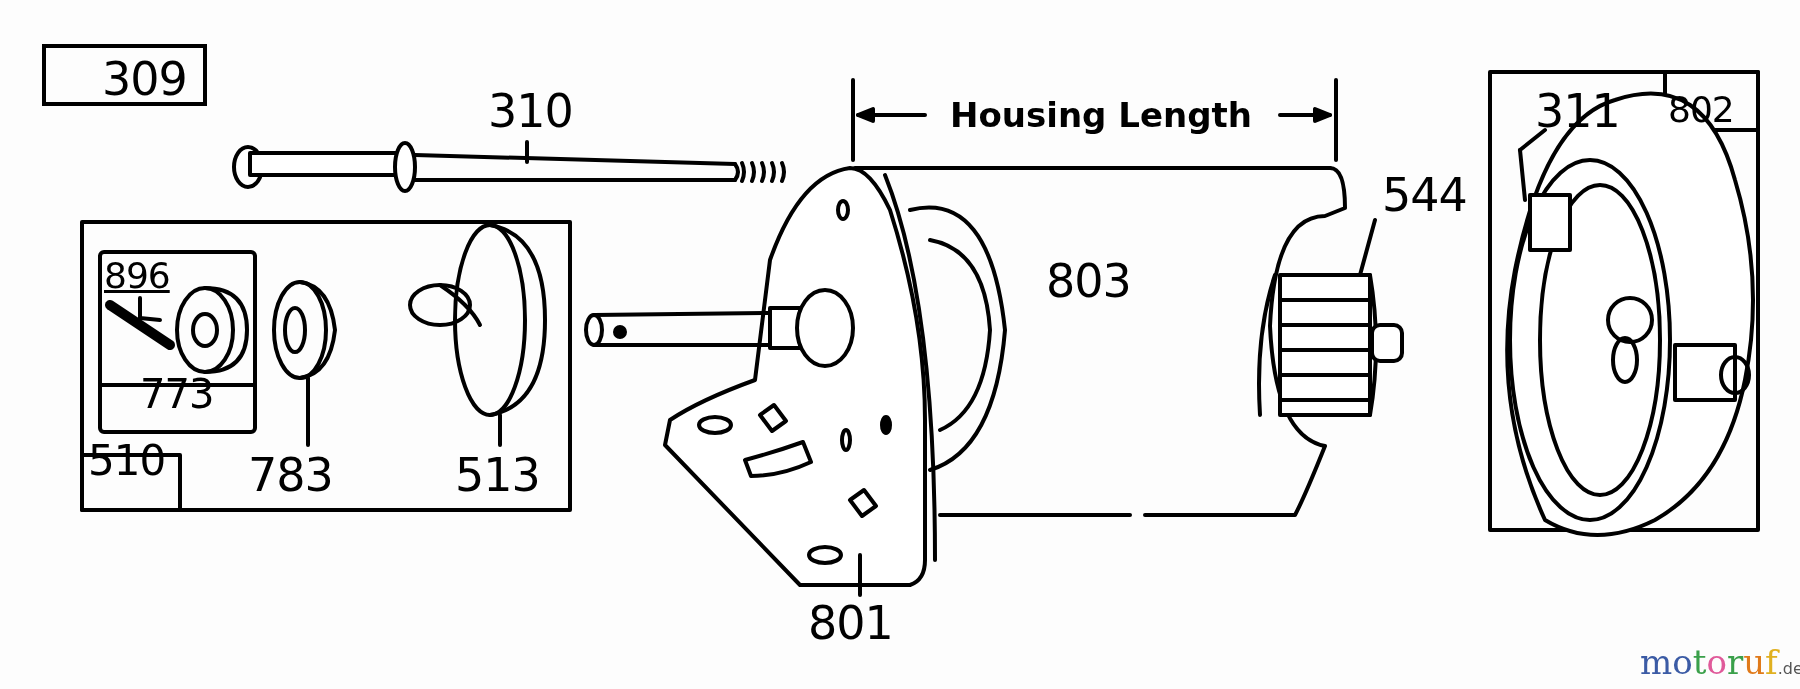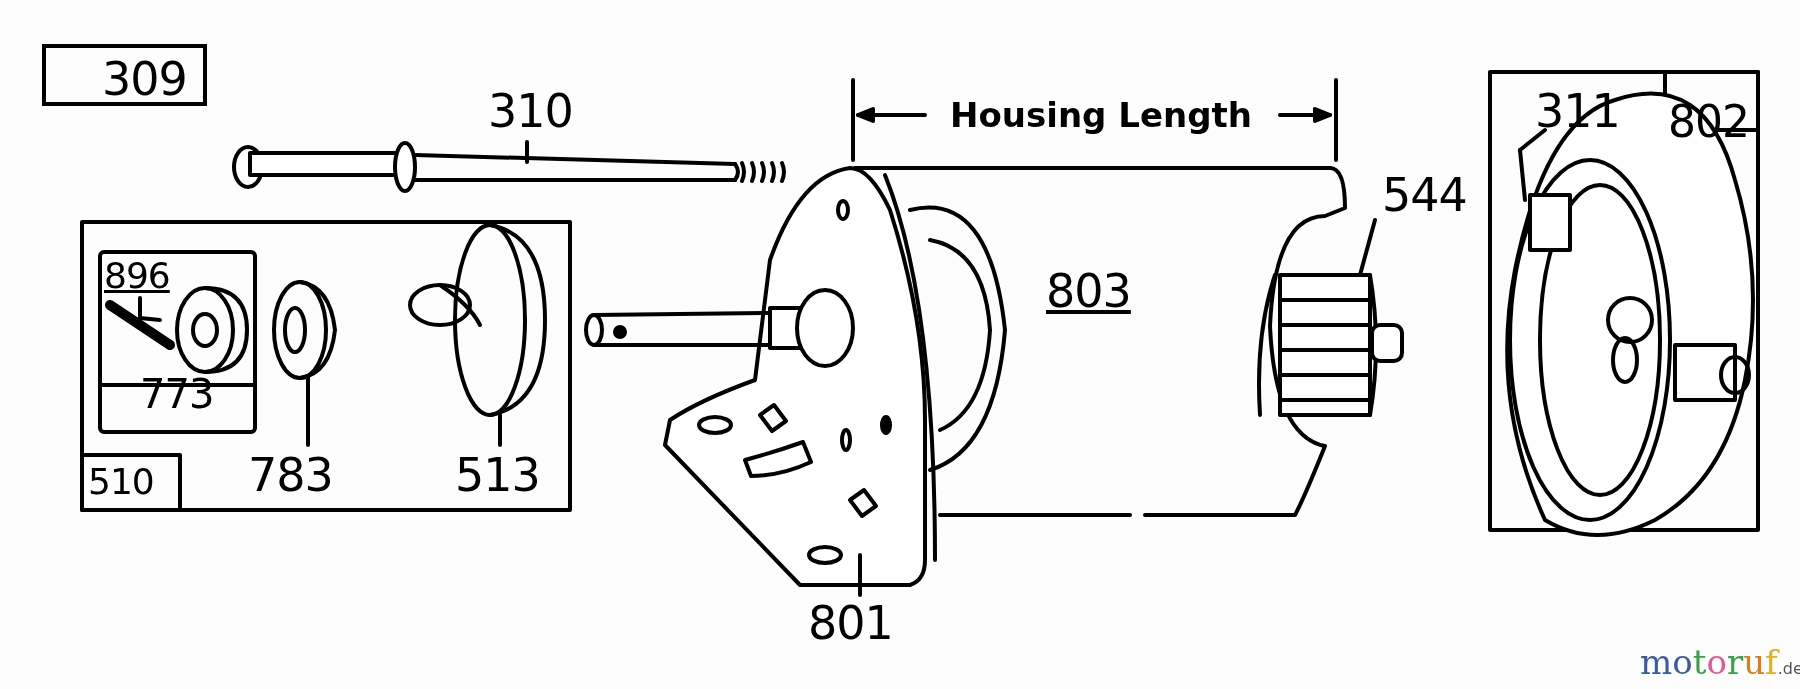--- a/index.html
+++ b/index.html
@@ -113,27 +113,27 @@
     <rect x="1675" y="345" width="60" height="55" fill="#fff"></rect>
     <ellipse cx="1735" cy="375" rx="14" ry="18"></ellipse>
     <line x1="1520" y1="150" x2="1545" y2="130"></line>
     <line x1="1520" y1="150" x2="1525" y2="200"></line>
   </g>
 </svg>
 
 <div class="box" style="left:42px;top:44px;width:165px;height:62px;"></div>
 <div class="lbl" style="left:102px;top:56px;">309</div>
 <div class="lbl" style="left:488px;top:88px;">310</div>
-<div class="lbl" style="left:88px;top:464px;font-size:36px;">510</div>
+<div class="lbl" style="left:88px;top:440px;font-size:42px;">510</div>
 <div class="lbl" style="left:104px;top:258px;font-size:36px;text-decoration:underline;">896</div>
 <div class="lbl" style="left:140px;top:374px;font-size:40px;">773</div>
 <div class="lbl" style="left:248px;top:452px;">783</div>
 <div class="lbl" style="left:455px;top:452px;">513</div>
 <div class="lbl" style="left:808px;top:600px;">801</div>
-<div class="lbl" style="left:1046px;top:268px;text-decoration:underline;">803</div>
+<div class="lbl" style="left:1046px;top:258px;">803</div>
 <div class="lbl" style="left:1382px;top:172px;">544</div>
 <div class="lbl" style="left:1535px;top:88px;">311</div>
-<div class="lbl" style="left:1668px;top:100px;font-size:44px;">802</div>
+<div class="lbl" style="left:1668px;top:92px;font-size:36px;">802</div>
 <div class="hl" style="left:950px;top:98px;">Housing Length</div>
 
 <div class="logo">
   <span style="color:#3b5ba5">m</span><span style="color:#3b5ba5">o</span><span style="color:#3aa04a">t</span><span style="color:#e05a9a">o</span><span style="color:#3aa04a">r</span><span style="color:#e07a1a">u</span><span style="color:#e0b020">f</span><span class="de">.de</span>
 </div>
 
 </body></html>

